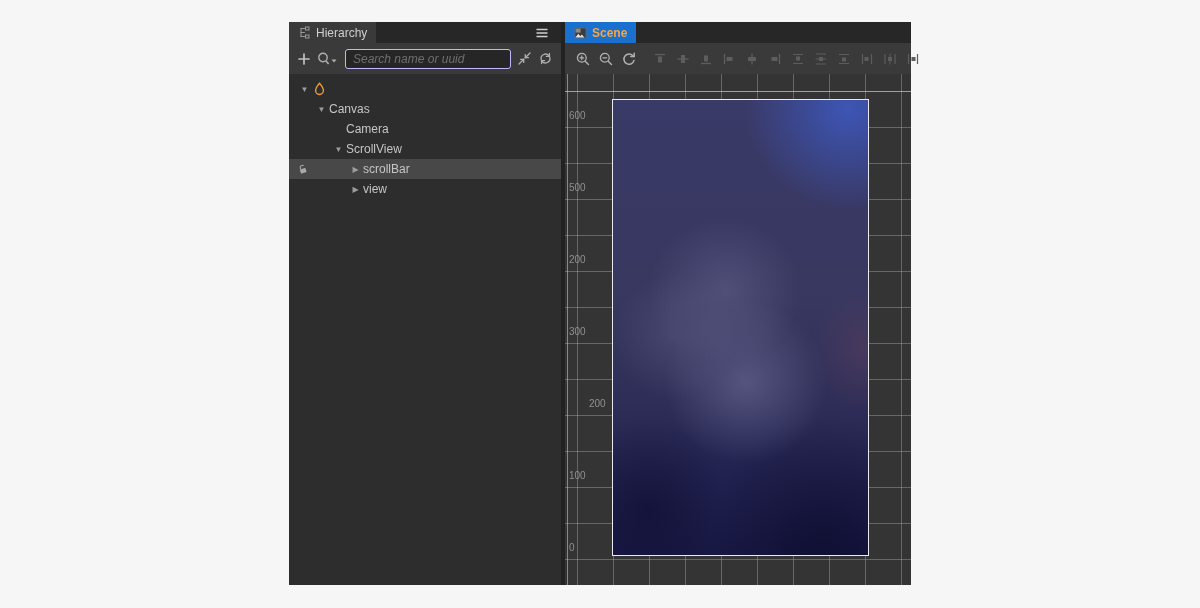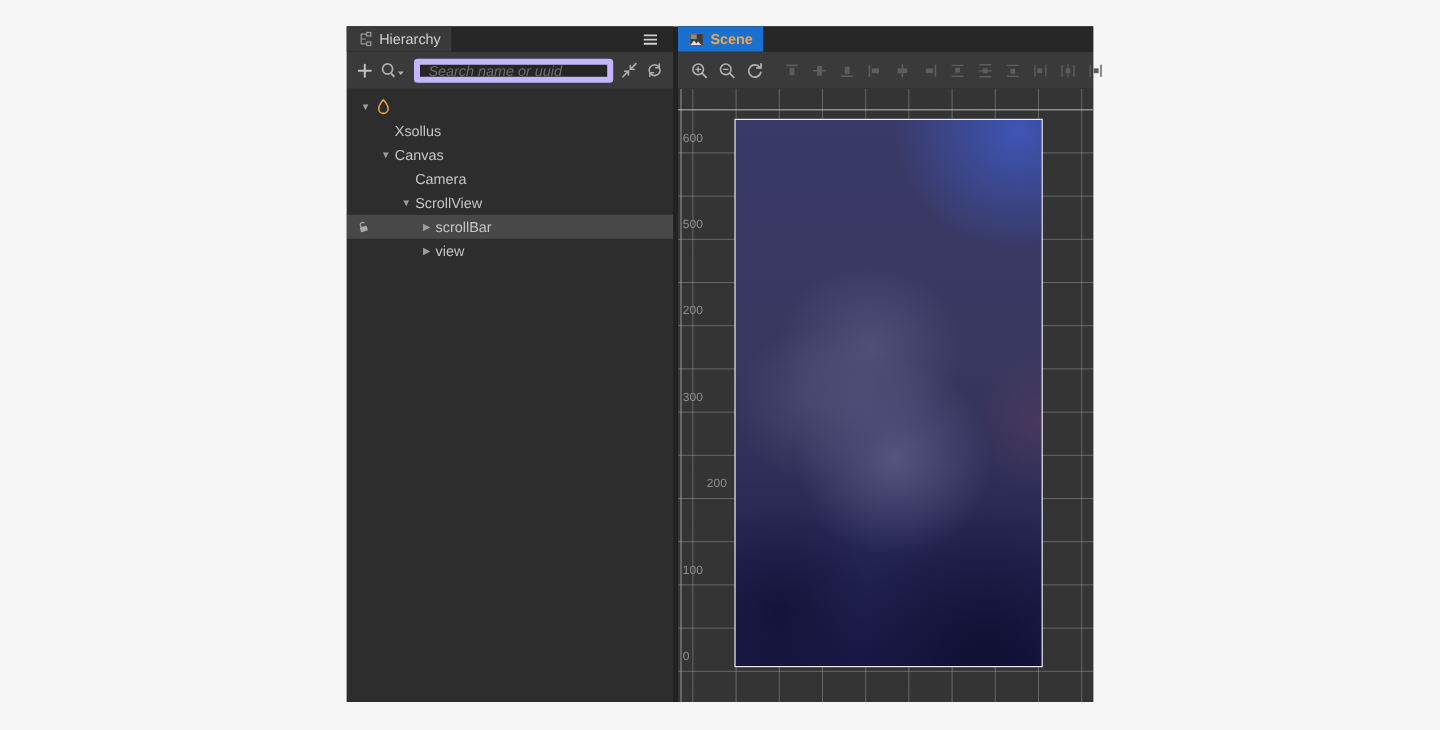--- a/index.html
+++ b/index.html
@@ -12,21 +12,21 @@
   .tabbar { height:21px; background:#272727; display:flex; align-items:stretch; position:relative; flex:none; }
   .tab { display:flex; align-items:center; gap:5px; padding:0 9px; font-size:12px; color:#cfcfcf; }
   .toolbar { height:31px; background:#3a3a3a; display:flex; align-items:center; flex:none; }
 
   
   .hierarchy-panel { width:272px;justify-content:center; }
   .hierarchy-panel .tab { background:#3a3a3a; }
   .menu-btn { position:absolute; right:12px; top:0; height:21px; display:flex; align-items:center; cursor:pointer; }
   .h-toolbar { padding:0 8px; gap:6px; }
   .tb-icon-btn { display:flex; align-items:center; justify-content:center; flex:none; cursor:pointer; }
-  .search-input { flex:1; height:20px; background:#262626; border:5px solid #c4b5fd; border-radius:3px; color:#cfcfcf; font-size:12px; font-style:italic; padding:0 7px; outline:none; min-width:0; }
+  .search-input { flex:1; height:20px; background:#262626; border:1px solid #c4b5fd; border-radius:3px; color:#cfcfcf; font-size:12px; font-style:italic; padding:0 7px; outline:none; min-width:0; }
   .search-input::placeholder { color:#6f6f6f; font-style:italic; }
   .tree { flex:1; background:#2d2d2d; padding-top:5px; overflow:hidden; }
   .tree-row { position:relative; height:20px; font-size:12px; color:#c5c5c5; cursor:pointer; }
   .tree-row.selected { background:#484848; }
   .tree-row .arrow { position:absolute; top:0; height:20px; width:11px; display:flex; align-items:center; justify-content:center; font-size:8px; color:#9c9c9c; }
   .tree-row .node-icon { position:absolute; top:3px; width:14px; height:14px; }
   .tree-row .node-label { position:absolute; top:0; height:20px; display:flex; align-items:center; white-space:nowrap; }
   .tree-row .lock { position:absolute; left:8px; top:4px; width:12px; height:12px; }
 
   
@@ -115,23 +115,20 @@
         </div>
     </div>
     <div class="tree" id="tree">
         <div class="tree-row">
           <span class="arrow" style="left:10px">▼</span>
           <span class="node-icon icon" style="left:23px">
             <svg width="13" height="14" viewBox="0 0 13 14">
               <path d="M6.5 1.2C6.5 1.2 2.6 5.6 2.6 8.6a3.9 3.9 0 0 0 7.8 0C10.4 5.6 6.5 1.2 6.5 1.2Z" stroke="#efa23d" stroke-width="1.3" fill="none"></path>
             </svg>
           </span>
-        </div>
-        <div class="tree-row">
-          <span class="node-label" style="left:40px">Xsollus</span>
         </div>
         <div class="tree-row">
           <span class="arrow" style="left:27px">▼</span>
           <span class="node-label" style="left:40px">Canvas</span>
         </div>
         <div class="tree-row">
           <span class="node-label" style="left:57px">Camera</span>
         </div>
         <div class="tree-row">
           <span class="arrow" style="left:44px">▼</span>

